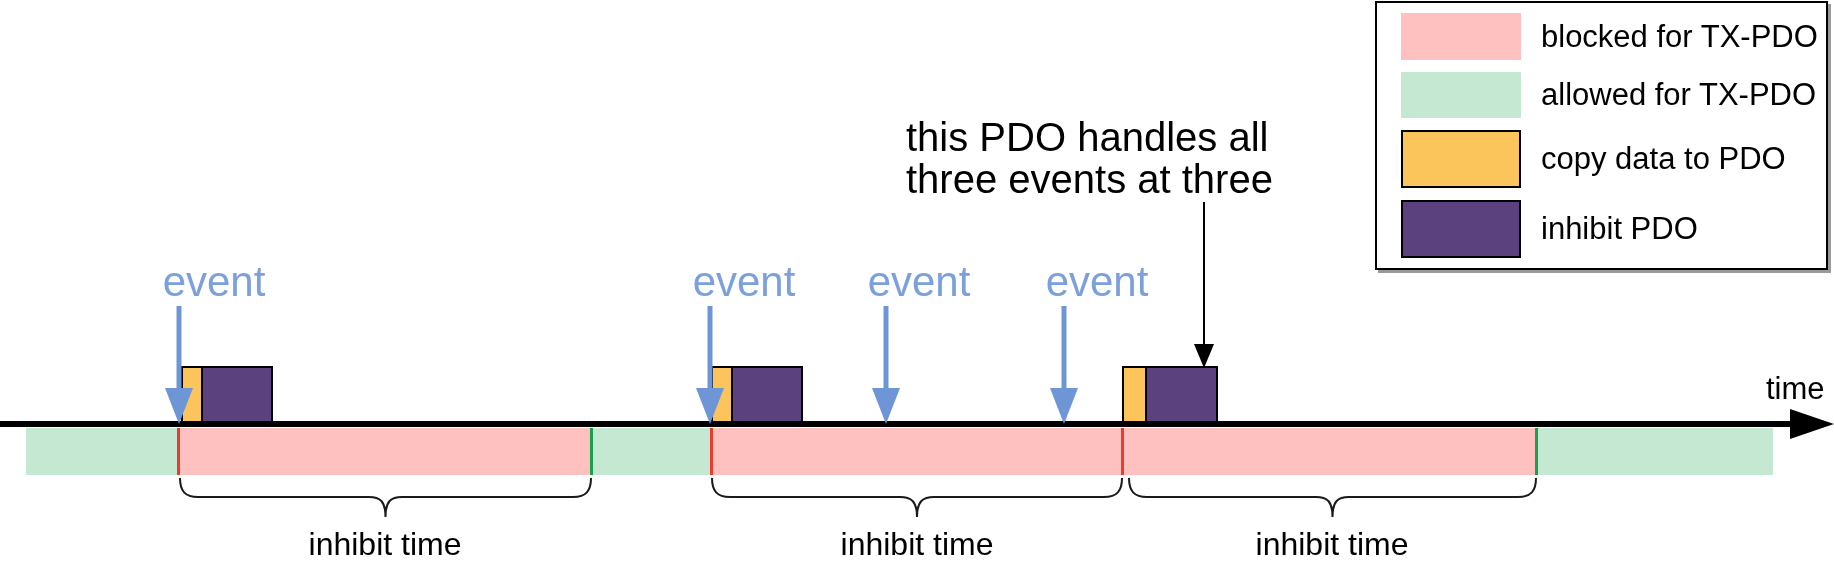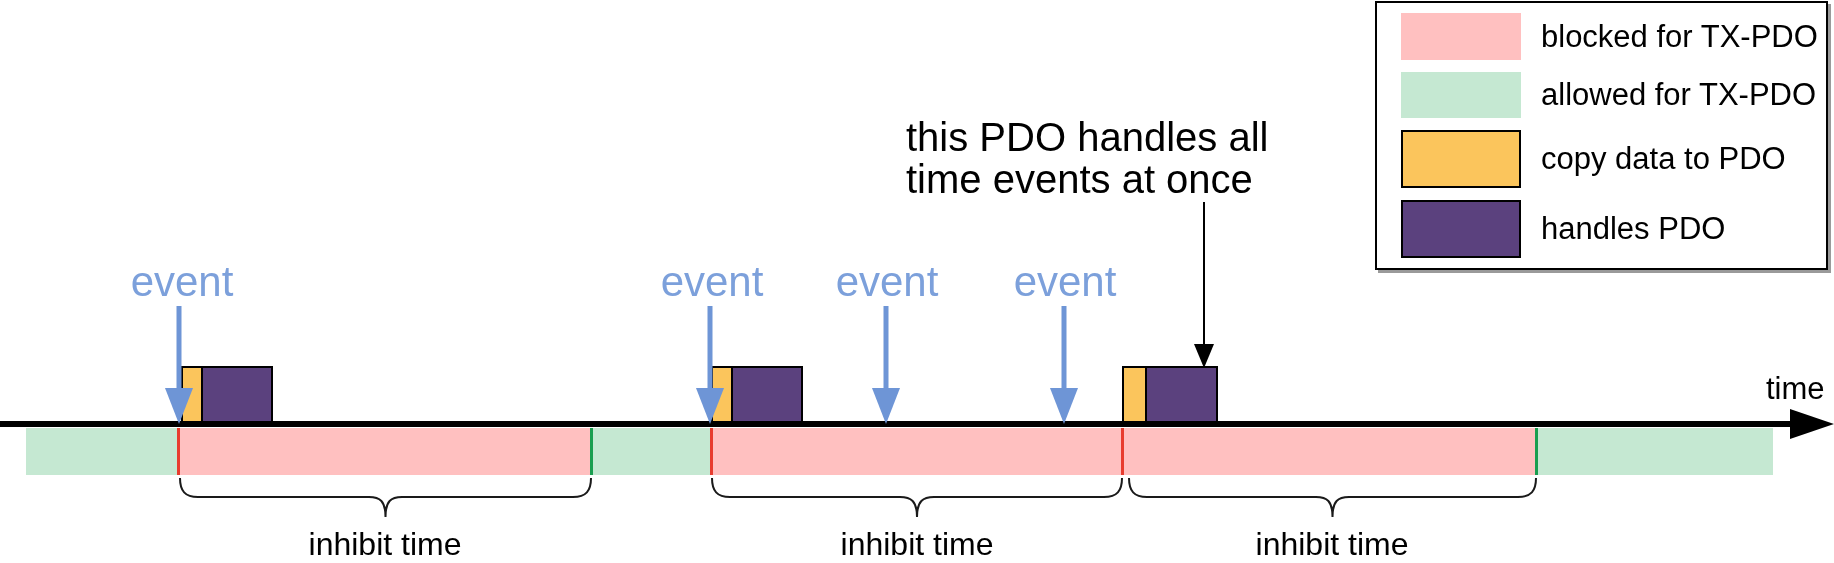--- a/index.html
+++ b/index.html
@@ -9,21 +9,21 @@
   .axis-line{position:absolute;left:0;top:421px;width:1791px;height:6px;background:#000;}
   .axis-head{position:absolute;left:1790px;top:409px;width:0;height:0;
              border-left:44px solid #000;border-top:15px solid transparent;border-bottom:15px solid transparent;}
   .axis-label{position:absolute;left:1766px;top:371px;font-size:31px;color:#000;}
   
   .seg{position:absolute;top:428px;height:47px;}
   .sep{position:absolute;top:428px;height:47px;width:3px;}
   
   .block{position:absolute;top:366px;height:57px;box-sizing:border-box;border:2px solid #000;}
   
-  .event-label{position:absolute;top:258px;transform:translateX(-50%);font-size:42px;white-space:nowrap;}
+  .event-label{position:absolute;top:258px;transform:translateX(-50%);font-size:42px;white-space:nowrap;margin-left:32px;}
   .event-stem{position:absolute;top:306px;width:5px;height:84px;transform:translateX(-50%);}
   .event-head{position:absolute;top:388px;width:0;height:0;transform:translateX(-50%);
               border-left:14px solid transparent;border-right:14px solid transparent;border-top:36px solid #6e95d6;}
   
   .ann-text{position:absolute;left:906px;top:116px;font-size:40px;line-height:42px;color:#000;}
   .ann-stem{position:absolute;left:1203px;top:202px;width:2px;height:142px;background:#000;}
   .ann-head{position:absolute;left:1194px;top:344px;width:0;height:0;
             border-left:10px solid transparent;border-right:10px solid transparent;border-top:24px solid #000;}
   
   .brace{position:absolute;top:477px;}
@@ -75,21 +75,21 @@
   <div class="event-label" style="left: 887px; color: rgb(124, 160, 219);">event</div>
   <div class="event-stem" style="left: 886px; background-color: rgb(110, 149, 214);"></div>
   <div class="event-head" style="left: 886px; border-top-color: rgb(110, 149, 214);"></div>
 
   <div class="event-label" style="left: 1065px; color: rgb(124, 160, 219);">event</div>
   <div class="event-stem" style="left: 1064px; background-color: rgb(110, 149, 214);"></div>
   <div class="event-head" style="left: 1064px; border-top-color: rgb(110, 149, 214);"></div>
 
   <div class="ann-text">
     <div>this PDO handles all</div>
-    <div>time events at once</div>
+    <div>three events at three</div>
   </div>
   <div class="ann-stem"></div>
   <div class="ann-head"></div>
 
   <svg class="brace" style="left:179px" width="413" height="44" viewBox="0 0 413 44">
     <path d="M1,1 C1,14 6,20 19,20 L190,20 C201,20 206.5,24 206.5,40 C206.5,24 212,20 223,20 L394,20 C407,20 412,14 412,1" fill="none" stroke="#1a1a1a" stroke-width="2"></path>
   </svg>
   <svg class="brace" style="left:711px" width="412" height="44" viewBox="0 0 412 44">
     <path d="M1,1 C1,14 6,20 19,20 L189,20 C200,20 206,24 206,40 C206,24 212,20 223,20 L393,20 C406,20 411,14 411,1" fill="none" stroke="#1a1a1a" stroke-width="2"></path>
   </svg>
@@ -109,17 +109,17 @@
     <div class="legend-row" style="top:127px;height:58px">
       <div class="legend-swatch bordered" style="height: 58px; background-color: rgb(251, 197, 92);"></div>
       <div class="legend-text">copy data to PDO</div>
     </div>
     <div class="legend-row" style="top:69px;height:46px">
       <div class="legend-swatch" style="height: 46px; background-color: rgb(197, 232, 210);"></div>
       <div class="legend-text">allowed for TX-PDO</div>
     </div>
     <div class="legend-row" style="top:197px;height:58px">
       <div class="legend-swatch bordered" style="height: 58px; background-color: rgb(91, 65, 126);"></div>
-      <div class="legend-text">handles PDO</div>
+      <div class="legend-text">inhibit PDO</div>
     </div>
   </div>
 
 </div>
 
 </body></html>

